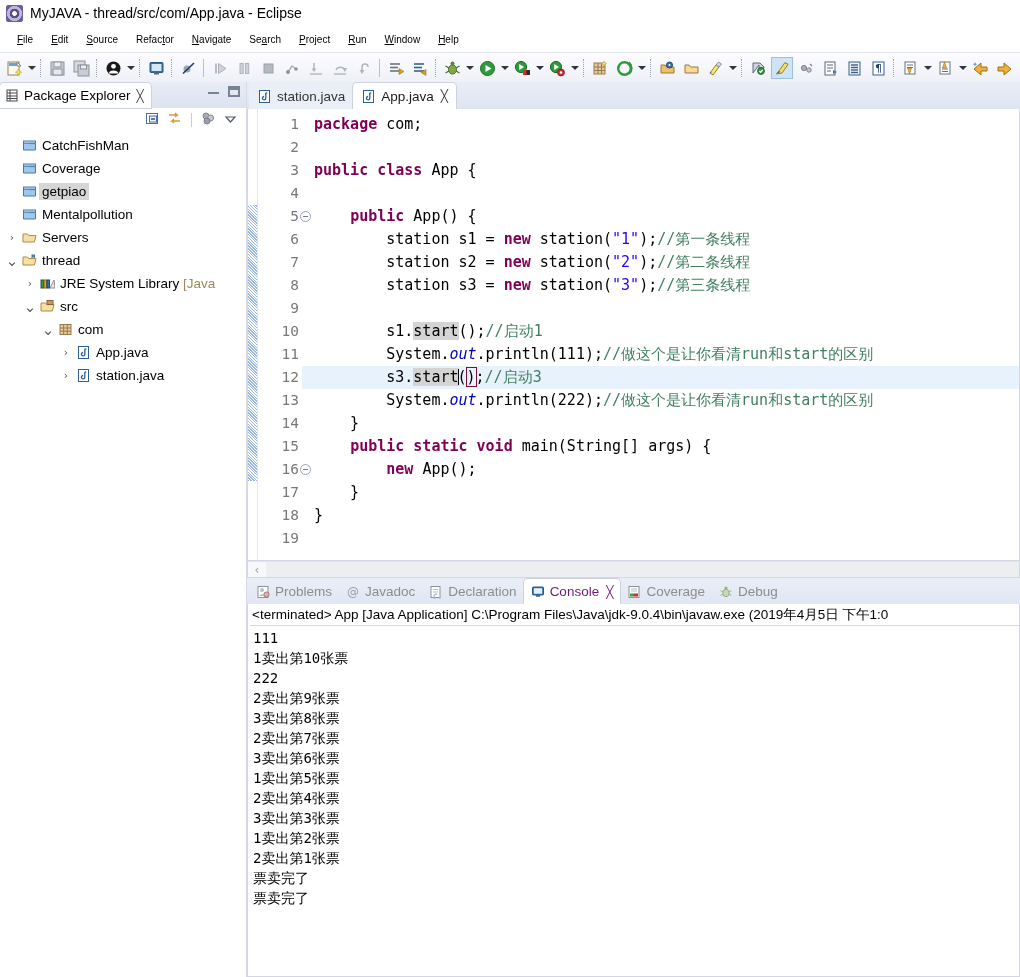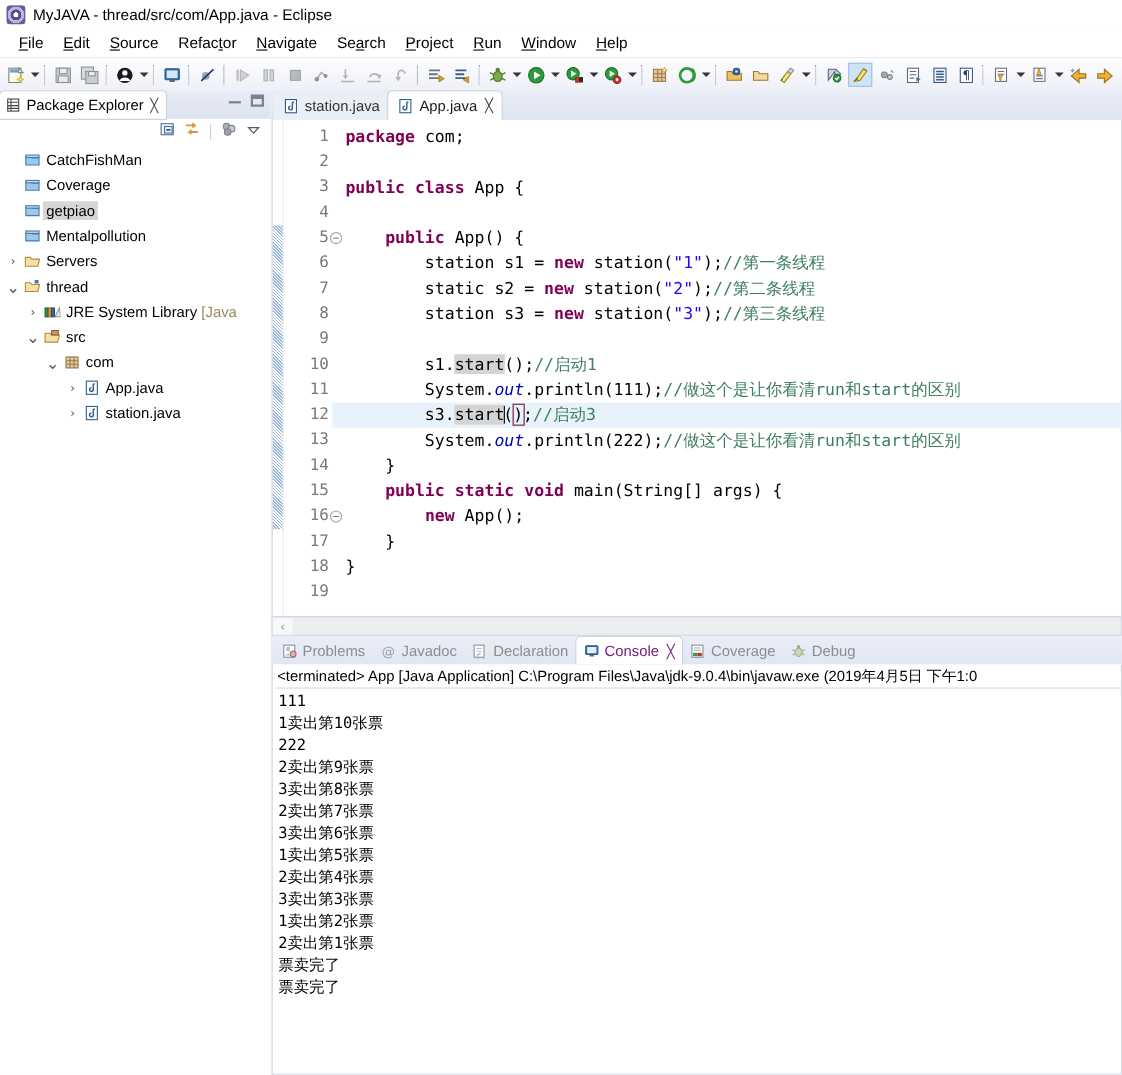--- a/index.html
+++ b/index.html
@@ -34,21 +34,21 @@
     flex: none;
   }
   .title-text { white-space: nowrap; }
 
   
   .menubar {
     height: 26px;
     display: flex; align-items: center;
     background: #ffffff;
     padding-left: 8px;
-    font-size: 14px;
+    font-size: 10px;
     color: #000;
     border-bottom: 1px solid #e3e5ec;
   }
   .menu-item {
     padding: 2px 9px;
     white-space: nowrap;
     cursor: default;
   }
   .menu-item .mn { text-decoration: underline; }
 
@@ -847,21 +847,21 @@
               <div class="gline">18</div>
               <div class="gline">19</div>
             </div>
           <div class="code" id="code">
               <div class="cline"><span class="kw">package </span><span>com;</span></div>
               <div class="cline">&nbsp;</div>
               <div class="cline"><span class="kw">public </span><span class="kw">class </span><span>App {</span></div>
               <div class="cline">&nbsp;</div>
               <div class="cline"><span>    </span><span class="kw">public </span><span>App() {</span></div>
               <div class="cline"><span>        station s1 = </span><span class="kw">new </span><span>station(</span><span class="str">"1"</span><span>);</span><span class="cmt">//第一条线程</span></div>
-              <div class="cline"><span>        static s2 = </span><span class="kw">new </span><span>station(</span><span class="str">"2"</span><span>);</span><span class="cmt">//第二条线程</span></div>
+              <div class="cline"><span>        station s2 = </span><span class="kw">new </span><span>station(</span><span class="str">"2"</span><span>);</span><span class="cmt">//第二条线程</span></div>
               <div class="cline"><span>        station s3 = </span><span class="kw">new </span><span>station(</span><span class="str">"3"</span><span>);</span><span class="cmt">//第三条线程</span></div>
               <div class="cline">&nbsp;</div>
               <div class="cline"><span>        s1.</span><span class="hl">start</span><span>();</span><span class="cmt">//启动1</span></div>
               <div class="cline"><span>        System.</span><span class="fld">out</span><span>.println(111);</span><span class="cmt">//做这个是让你看清run和start的区别</span></div>
               <div class="cline cur"><span>        s3.</span><span class="hl">start</span><span class="caret"></span><span>(</span><span class="brk">)</span><span>;</span><span class="cmt">//启动3</span></div>
               <div class="cline"><span>        System.</span><span class="fld">out</span><span>.println(222);</span><span class="cmt">//做这个是让你看清run和start的区别</span></div>
               <div class="cline"><span>    }</span></div>
               <div class="cline"><span>    </span><span class="kw">public static void </span><span>main(String[] args) {</span></div>
               <div class="cline"><span>        </span><span class="kw">new </span><span>App();</span></div>
               <div class="cline"><span>    }</span></div>

